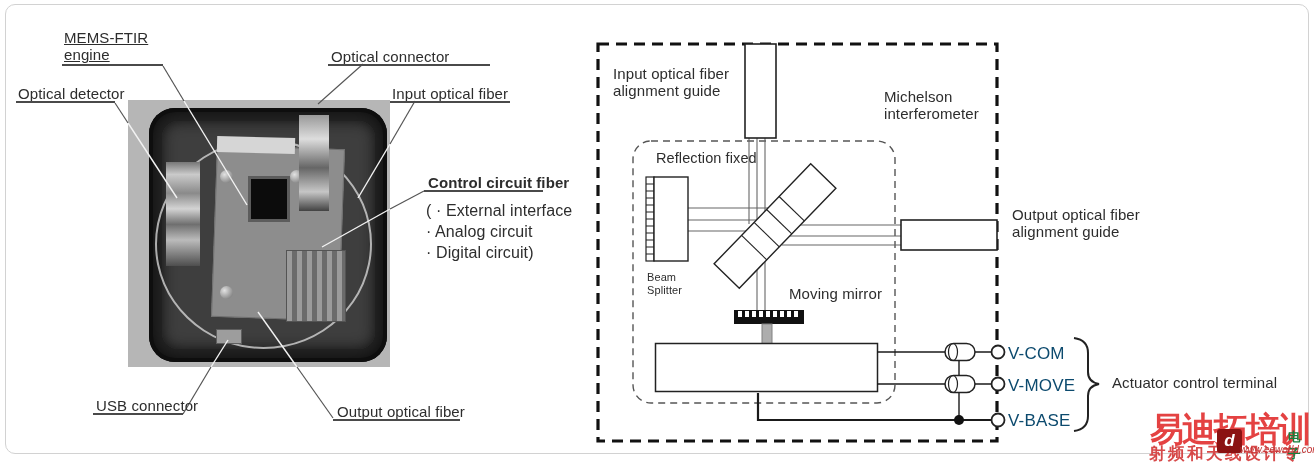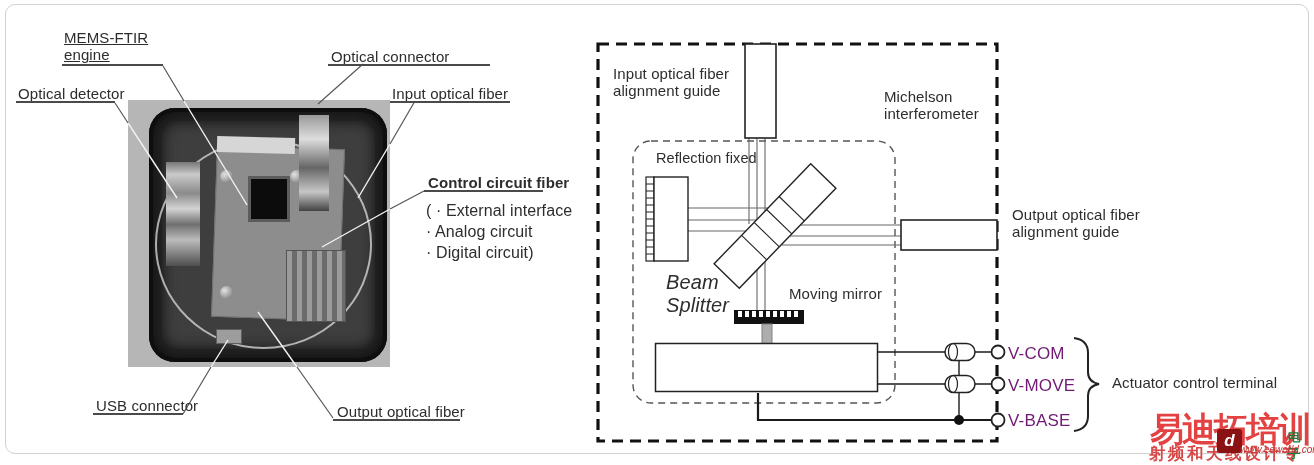--- a/index.html
+++ b/index.html
@@ -40,21 +40,21 @@
   .usb-plug{position:absolute;left:88px;top:229px;width:24px;height:13px;background:#9d9d9d;
        border:1px solid #5e5e5e;}
 
   
   .overlay{position:absolute;left:0;top:0;}
 
   
   .mems-box-lbl{position:absolute;left:656px;top:343px;width:221px;height:48px;
        display:flex;align-items:center;justify-content:center;font-size:12.5px;
        letter-spacing:-0.3px;color:#222;}
-  .vlbl{position:absolute;left:1008px;font-size:17px;color:#701a75;letter-spacing:0.2px;}
+  .vlbl{position:absolute;left:1008px;font-size:17px;color:#0c4a6e;letter-spacing:0.2px;}
 
   
   .wm-brand{position:absolute;left:1150px;top:407px;font-size:34px;font-weight:bold;
        color:#e23333;letter-spacing:-2px;z-index:5;opacity:.92;}
   .wm-logo{position:absolute;left:1217px;top:429px;width:25px;height:24px;background:#8b1212;
        color:#fff;font-weight:bold;font-style:italic;font-size:17px;display:flex;
        align-items:center;justify-content:center;border-radius:3px;z-index:7;}
   .wm-logo-text{position:absolute;left:1288px;top:429px;font-size:12.5px;font-weight:bold;
        color:#15803d;letter-spacing:1px;z-index:7;}
   .wm-url{position:absolute;left:1240px;top:444px;font-size:10px;font-style:italic;
@@ -209,21 +209,21 @@
   <div class="lbl" style="left:337px;top:403px;">Output optical fiber</div>
   <div class="uline" style="left:333px;top:419px;width:127px;"></div>
 
   <div class="lbl" style="left:613px;top:65px;">Input optical fiber
 alignment guide</div>
   <div class="lbl" style="left:845px;top:88px;margin-left:39px;">Michelson
 interferometer</div>
   <div class="lbl" style="left:656px;top:150px;font-size:14.5px;">Reflection fixed</div>
   <div class="lbl" style="left:1012px;top:206px;">Output optical fiber
 alignment guide</div>
-  <div class="lbl" style="left:666px;top:271px;font-size:20px;font-style:italic;">Beam
+  <div class="lbl" style="left:647px;top:271px;font-size:11px;">Beam
 Splitter</div>
   <div class="lbl" style="left:789px;top:285px;">Moving mirror</div>
 
   <div class="vlbl" style="top:344px;">V-COM</div>
   <div class="vlbl" style="top:376px;">V-MOVE</div>
   <div class="vlbl" style="top:411px;">V-BASE</div>
   <div class="lbl" style="left:1112px;top:374px;">Actuator control terminal</div>
 
   <div class="wm-brand">易迪拓培训</div>
   <div class="wm-logo">d</div>

